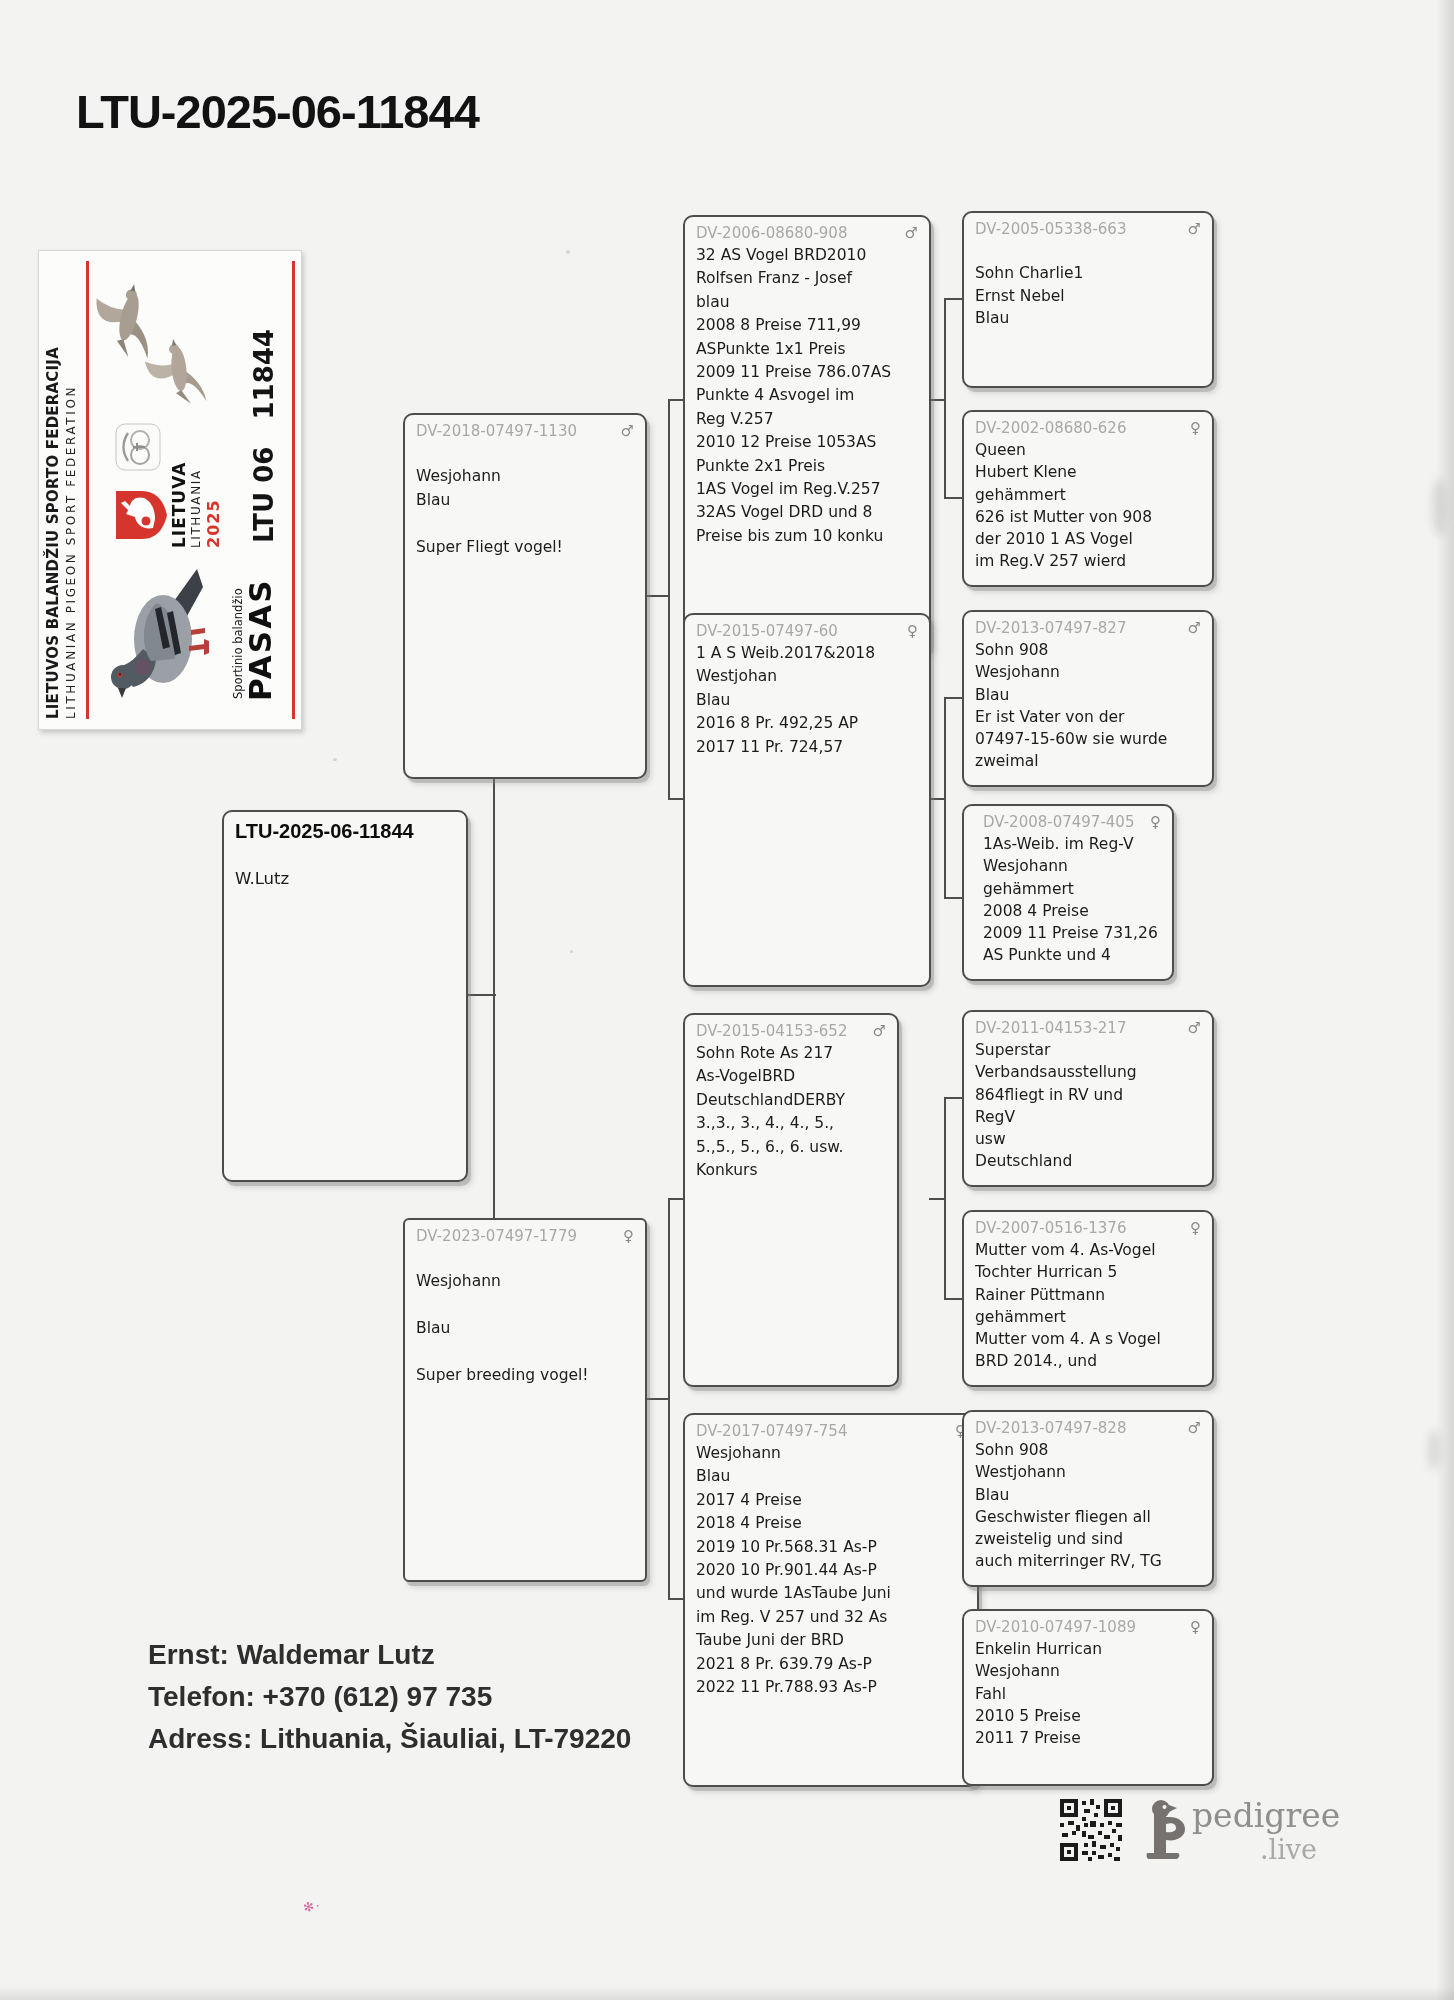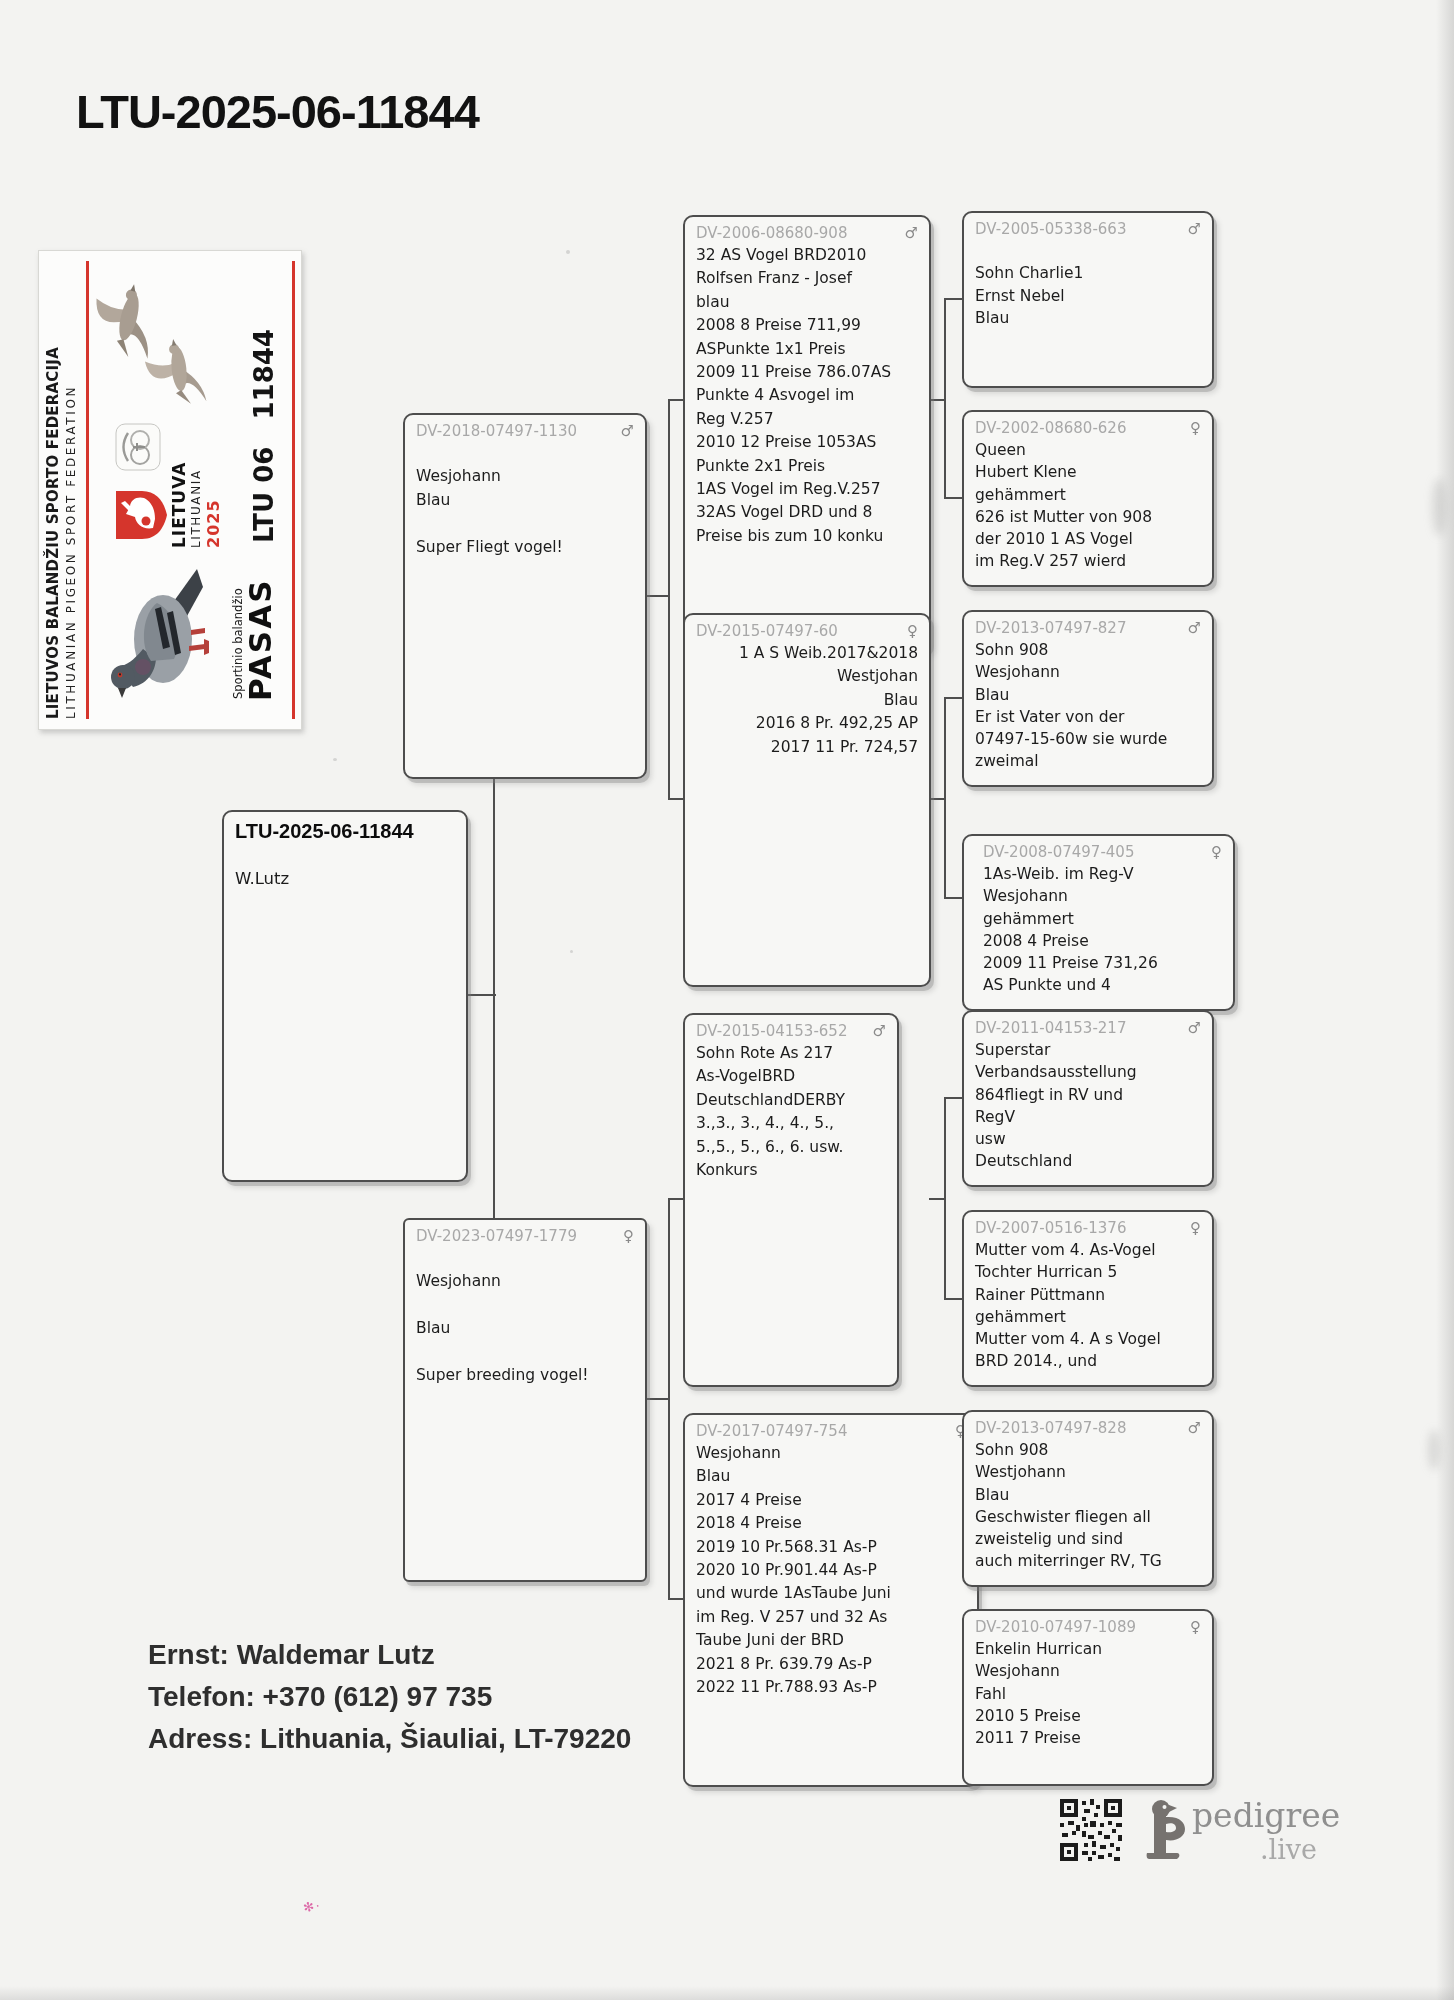--- a/index.html
+++ b/index.html
@@ -69,27 +69,27 @@
     color:#1c1c1c;margin-top:1px;}
   .pbox.small .body{line-height:22.3px;}
   .pbox.subject .hd-main{font-family:"Liberation Sans",sans-serif;font-weight:bold;
     font-size:20px;line-height:24px;color:#0c0c0c;}
   .pbox.subject .body{font-size:16.5px;}
 
   .b-subject{left:222px;top:810px;width:246px;height:372px;}
   .b-father {left:403px;top:413px;width:244px;height:366px;}
   .b-mother {left:403px;top:1218px;width:244px;height:364px;border-radius:6px;}
   .b-ff{left:683px;top:215px;width:248px;height:438px;}
-  .b-fm{left:683px;top:613px;width:248px;height:374px;text-align:right;}
+  .b-fm{left:683px;top:613px;width:248px;height:374px;}
   .b-mf{left:683px;top:1013px;width:216px;height:374px;}
   .b-mm{left:683px;top:1413px;width:296px;height:374px;}
   .b-fff{left:962px;top:211px;width:252px;height:177px;}
   .b-ffm{left:962px;top:410px;width:252px;height:177px;}
   .b-fmf{left:962px;top:610px;width:252px;height:177px;}
-  .b-fmm{left:962px;top:834px;width:273px;height:177px;padding-left:19px;}
+  .b-fmm{left:962px;top:804px;width:212px;height:177px;padding-left:19px;}
   .b-mff{left:962px;top:1010px;width:252px;height:177px;}
   .b-mfm{left:962px;top:1210px;width:252px;height:177px;}
   .b-mmf{left:962px;top:1410px;width:252px;height:177px;}
   .b-mmm{left:962px;top:1609px;width:252px;height:177px;}
 
   .cline{position:absolute;background:#4e4e4e;}
 
   
   .owner{position:absolute;left:148px;top:1634px;
     font-family:"Liberation Sans",sans-serif;font-weight:bold;

